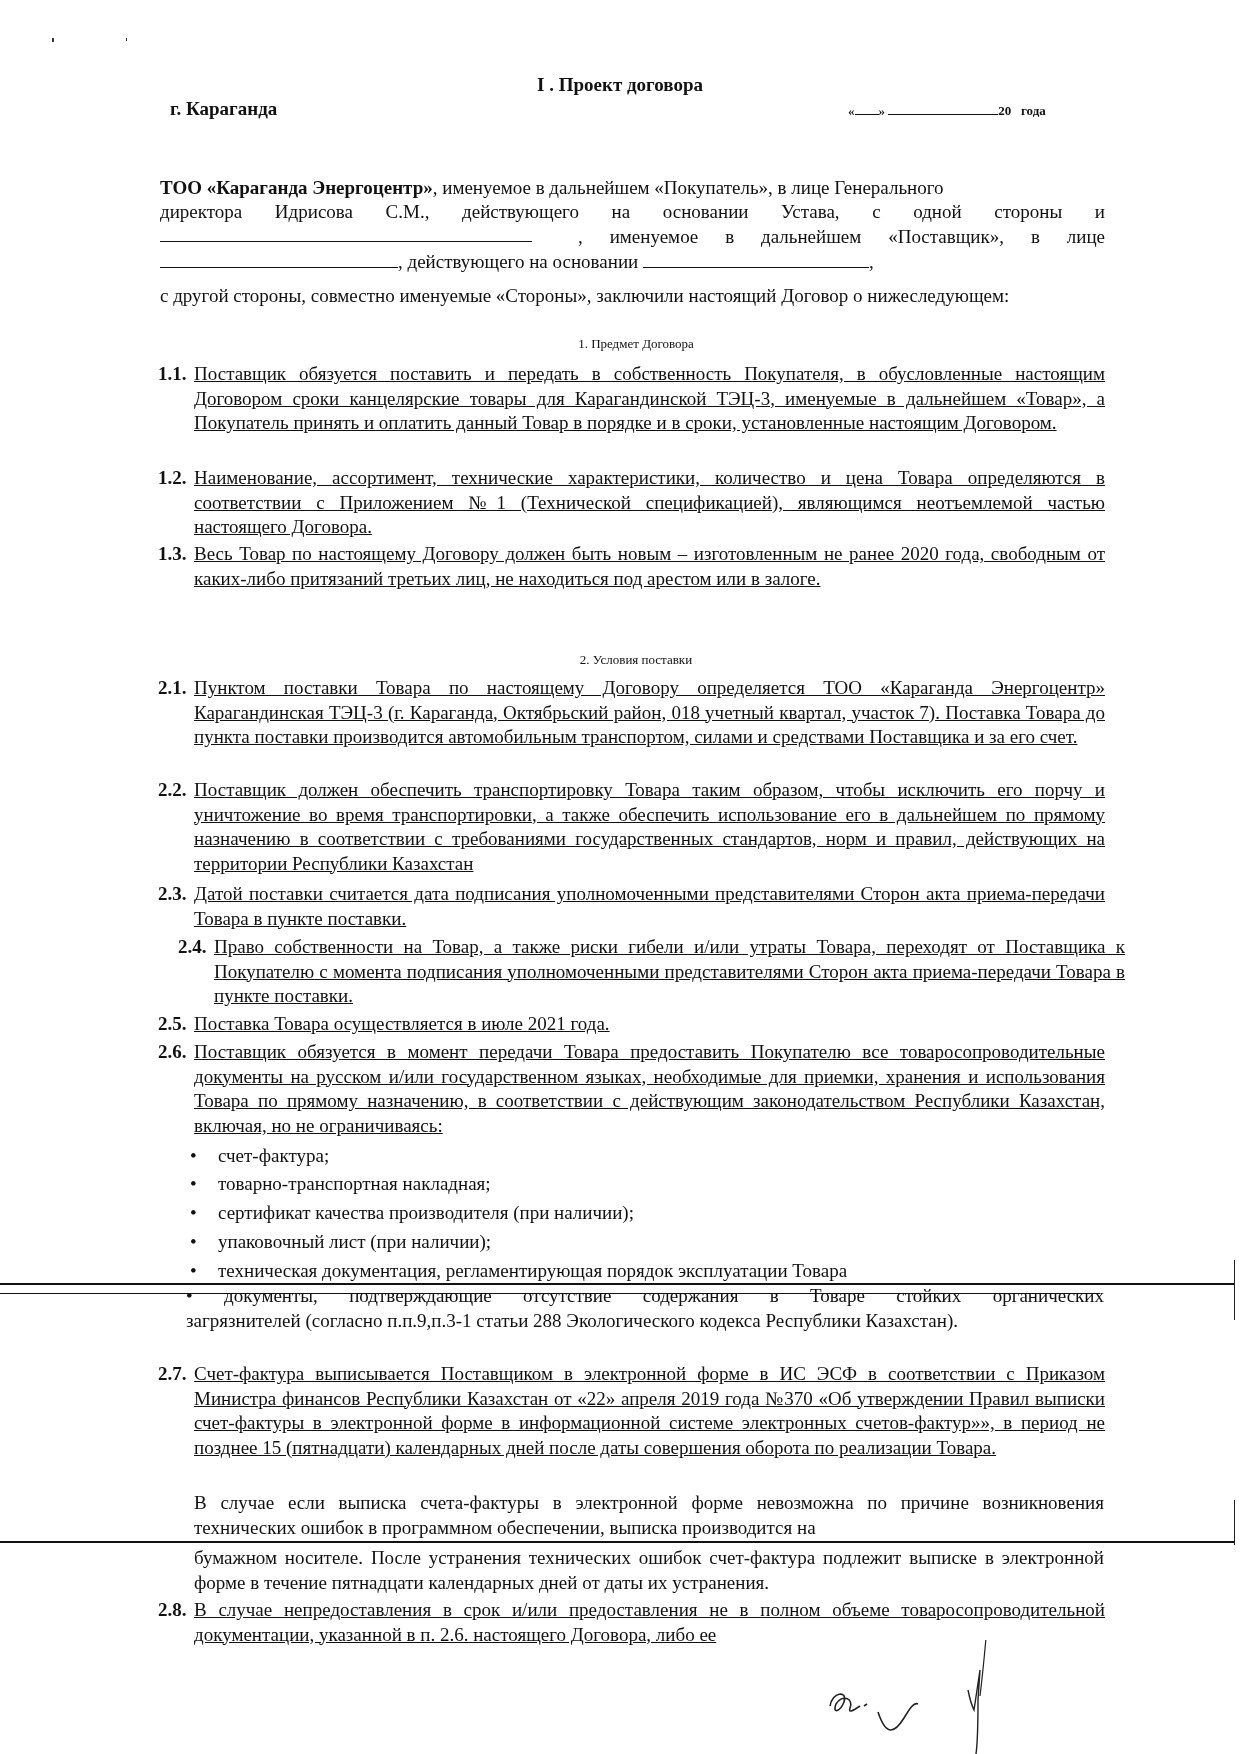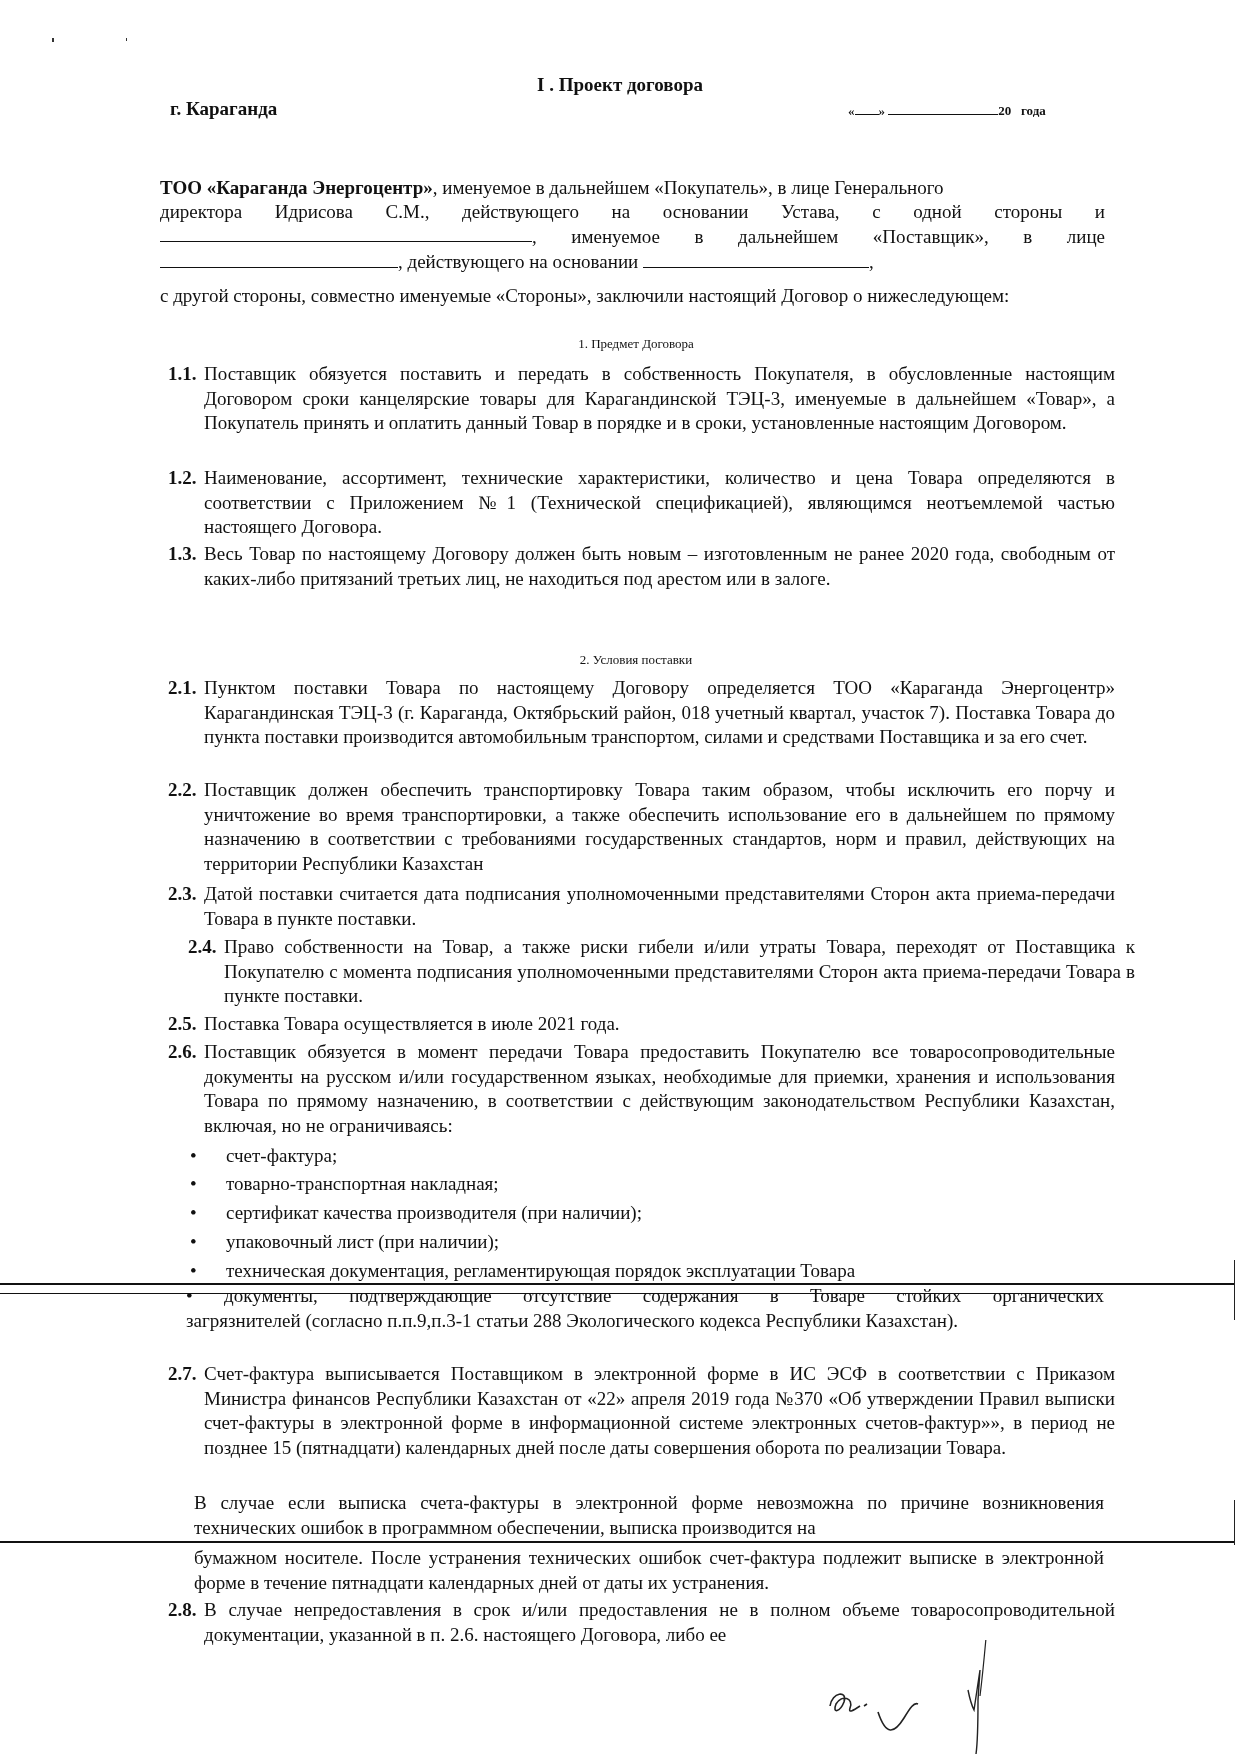--- a/index.html
+++ b/index.html
@@ -11,47 +11,47 @@
   .page { position: absolute; left: 0; top: 0; width: 1084px; height: 1754px; }
   .abs { position: absolute; }
   .title { left: 0; width: 1240px; top: 74px; text-align: center; font-weight: bold; font-size: 19px; }
   .city { left: 170px; top: 98px; font-weight: bold; font-size: 19px; }
   .date { left: 848px; top: 100px; font-weight: bold; font-size: 13px; white-space: pre; }
   .date .blank { display: inline-block; border-bottom: 1.5px solid #111; vertical-align: baseline; height: 14px; }
   .text { font-size: 19px; line-height: 24.5px; }
   .just { text-align: justify; }
   .block { left: 160px; width: 945px; }
   .heading { left: 16px; width: 1240px; text-align: center; font-weight: normal; font-size: 13px; }
-  .item { left: 168px; width: 947px; }
+  .item { left: 158px; width: 947px; text-decoration: underline; }
   .item .num { position: absolute; left: 0; top: 0; font-weight: bold; }
   .item .body { margin-left: 36px; text-align: justify; }
   .uline { display: inline-block; border-bottom: 1.3px solid #111; height: 16px; vertical-align: baseline; }
   .bullet { left: 190px; width: 900px; font-size: 19px; line-height: 24px; }
   .bullet .dot { position: absolute; left: 0; top: 0; }
-  .bullet .t { position: absolute; left: 36px; top: 0; white-space: nowrap; }
+  .bullet .t { position: absolute; left: 28px; top: 0; white-space: nowrap; }
   .hline { position: absolute; left: 0; width: 1235px; background: #111; }
   .vline { position: absolute; width: 1px; background: #222; }
   .sig { position: absolute; }
   .speck { position: absolute; width: 2px; height: 4px; background: #333; }
 </style>
 </head>
 <body>
 
 <div class="page">
 
   <div class="speck" style="left:52px;top:38px;"></div>
   <div class="speck" style="left:126px;top:38px;height:3px;width:1px;"></div>
 
   <div class="abs title">I . Проект договора</div>
   <div class="abs city">г. Караганда</div>
   <div class="abs date"><span>«</span><span class="blank" style="width:24px;"></span><span>»</span> <span class="blank" style="width:110px;"></span><span>20   года</span></div>
 
   <div class="abs text block" style="top:176px;white-space:nowrap;"><b>ТОО «Караганда Энергоцентр»</b><span>, именуемое в дальнейшем «Покупатель», в лице Генерального</span></div>
   <div class="abs text block just" style="top:200px;text-align-last:justify;">директора Идрисова С.М., действующего на основании Устава, с одной стороны и</div>
-  <div class="abs text block" style="top:225px;display:flex;">
+  <div class="abs text block" style="top:225px;display:flex;gap:46px;">
       <span class="uline" style="width:372px;flex:none;"></span>
       <span style="flex:1;text-align:justify;text-align-last:justify;">, именуемое в дальнейшем «Поставщик», в лице</span>
     </div>
   <div class="abs text block" style="top:250px;white-space:nowrap;"><span class="uline" style="width:238px;"></span><span>, действующего на основании</span> <span class="uline" style="width:226px;"></span><span>,</span></div>
   <div class="abs text block just" style="top:284px;">с другой стороны, совместно именуемые «Стороны», заключили настоящий Договор о нижеследующем:</div>
 
   <div class="abs heading" style="top:336px;">1.   Предмет Договора</div>
 
   <div class="abs text item" style="top:362px;">
     <span class="num">1.1.</span>

